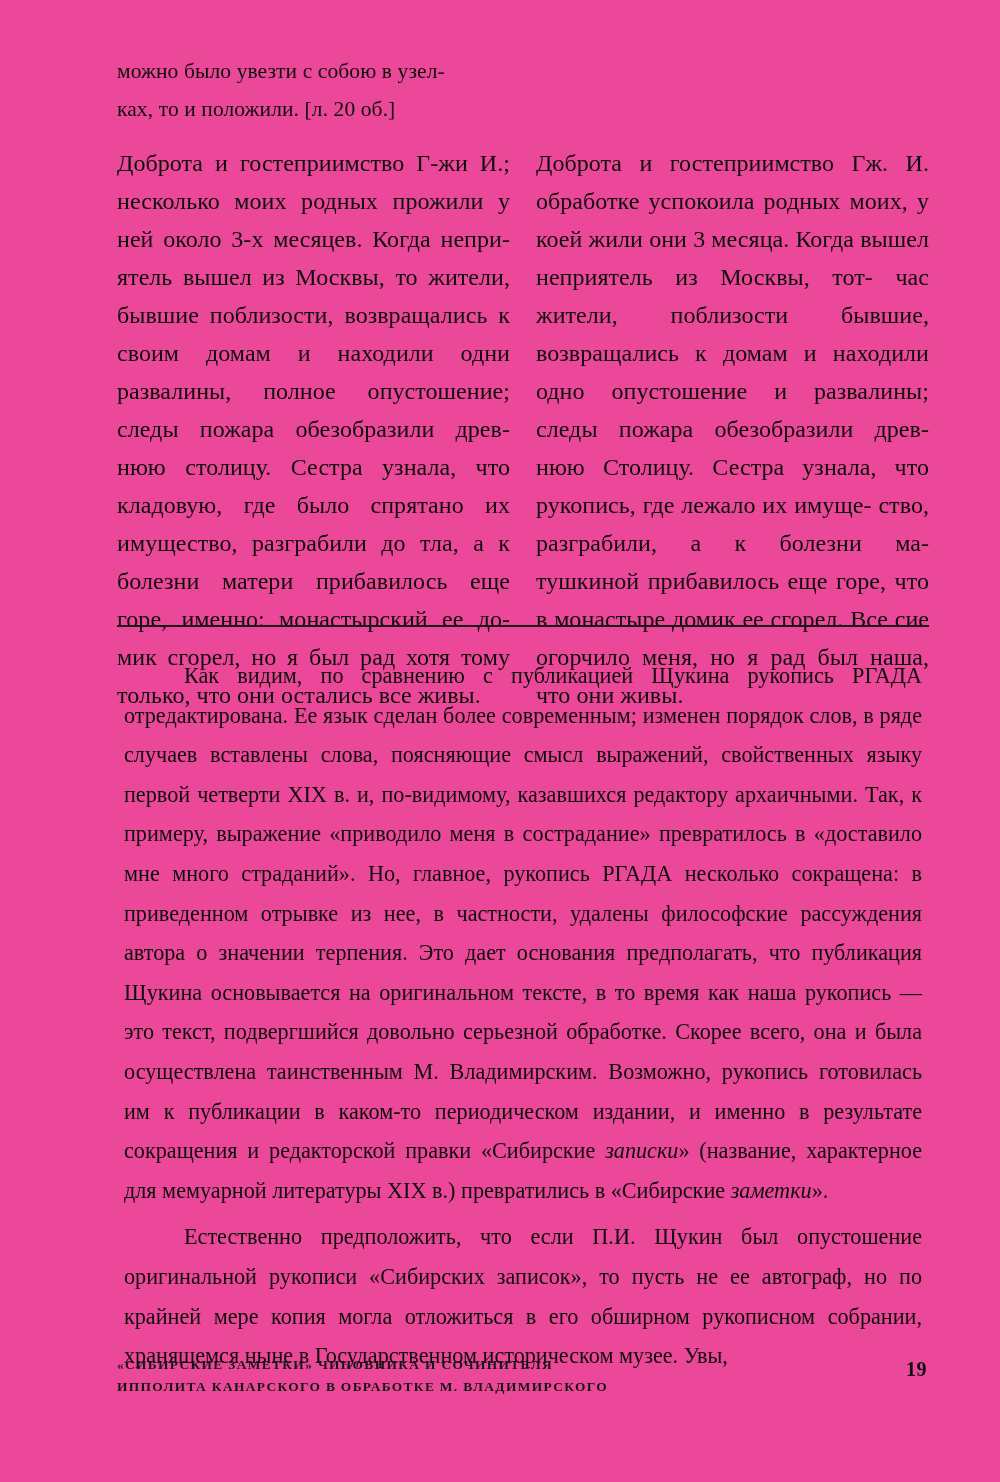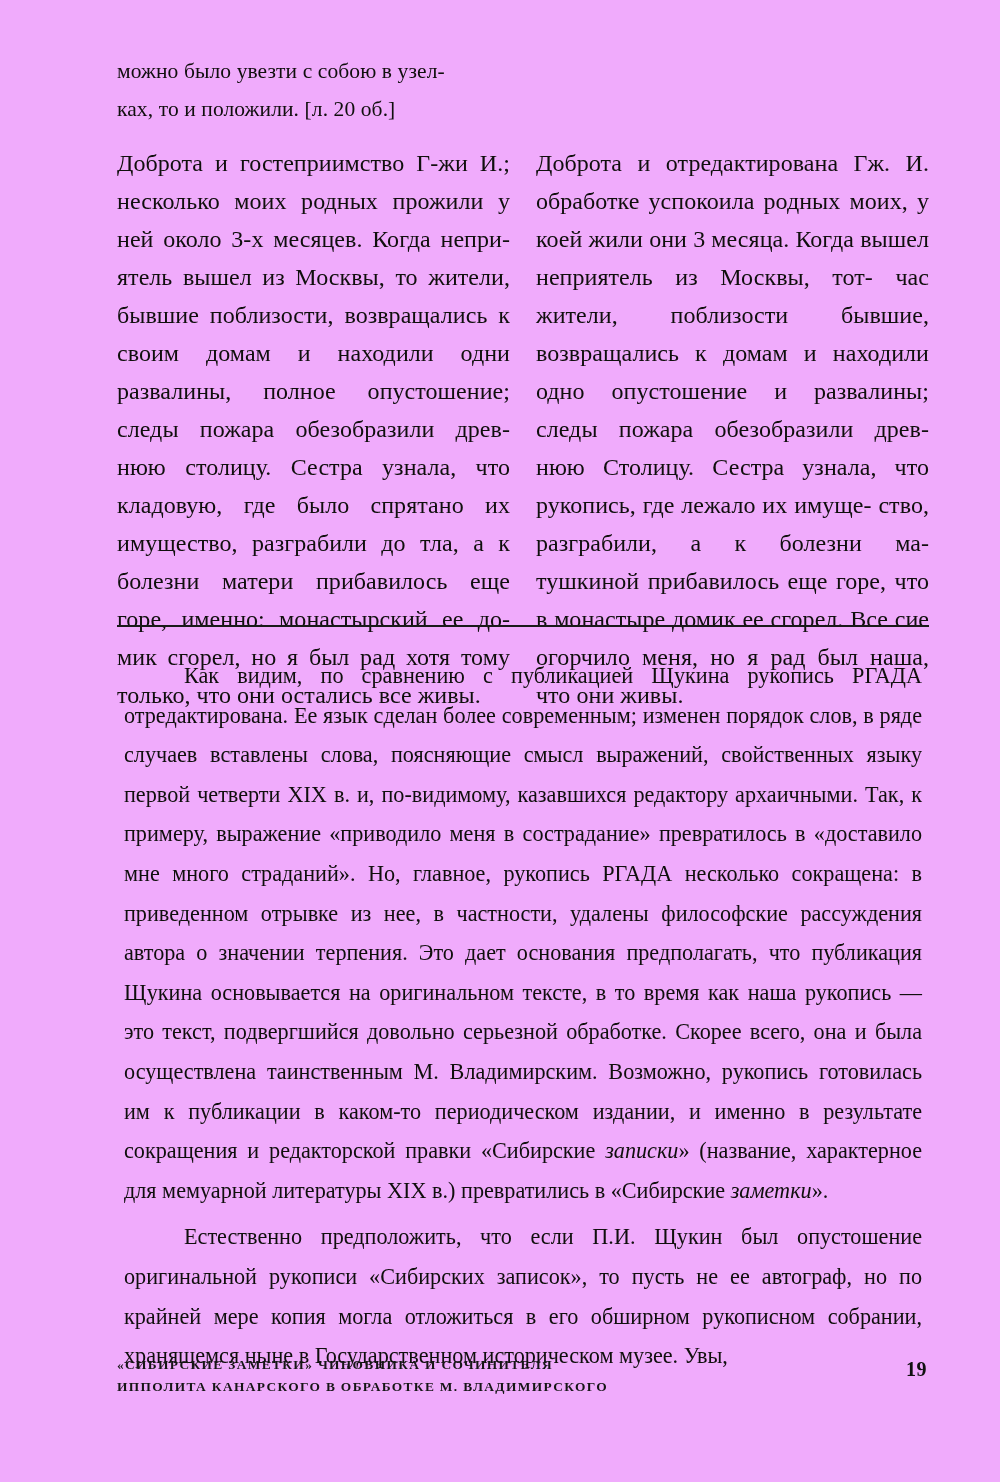--- a/index.html
+++ b/index.html
@@ -12,21 +12,21 @@
     height: 1482px;
     position: relative;
     font-family: "Liberation Serif", "DejaVu Serif", serif;
     color: #100f0d;
     overflow: hidden;
   }
 
   .page {
     position: absolute;
     inset: 0;
-    background: #f0abfc;
+    background: #ec4899;
   }
 
   
   .quote-continuation {
     position: absolute;
     left: 117px;
     top: 52px;
     width: 404px;
     font-size: 21.5px;
     line-height: 38px;
@@ -141,21 +141,21 @@
         <span>имущество, разграбили до тла, а к</span>
         <span>болезни матери прибавилось еще</span>
         <span>горе, именно: монастырский ее до-</span>
         <span>мик сгорел, но я был рад хотя тому</span>
         <span>только, что они остались все живы.</span>
       </p>
     </div>
 
     <div class="col">
       <p>
-        <span>Доброта и отредактирована Гж. И.</span>
+        <span>Доброта и гостеприимство Гж. И.</span>
         <span>обработке успокоила родных моих,</span>
         <span>у коей жили они 3 месяца. Когда</span>
         <span>вышел неприятель из Москвы, тот-</span>
         <span>час жители, поблизости бывшие,</span>
         <span>возвращались к домам и находили</span>
         <span>одно опустошение и развалины;</span>
         <span>следы пожара обезобразили древ-</span>
         <span>нюю Столицу. Сестра узнала, что</span>
         <span>рукопись, где лежало их имуще-</span>
         <span>ство, разграбили, а к болезни ма-</span>

